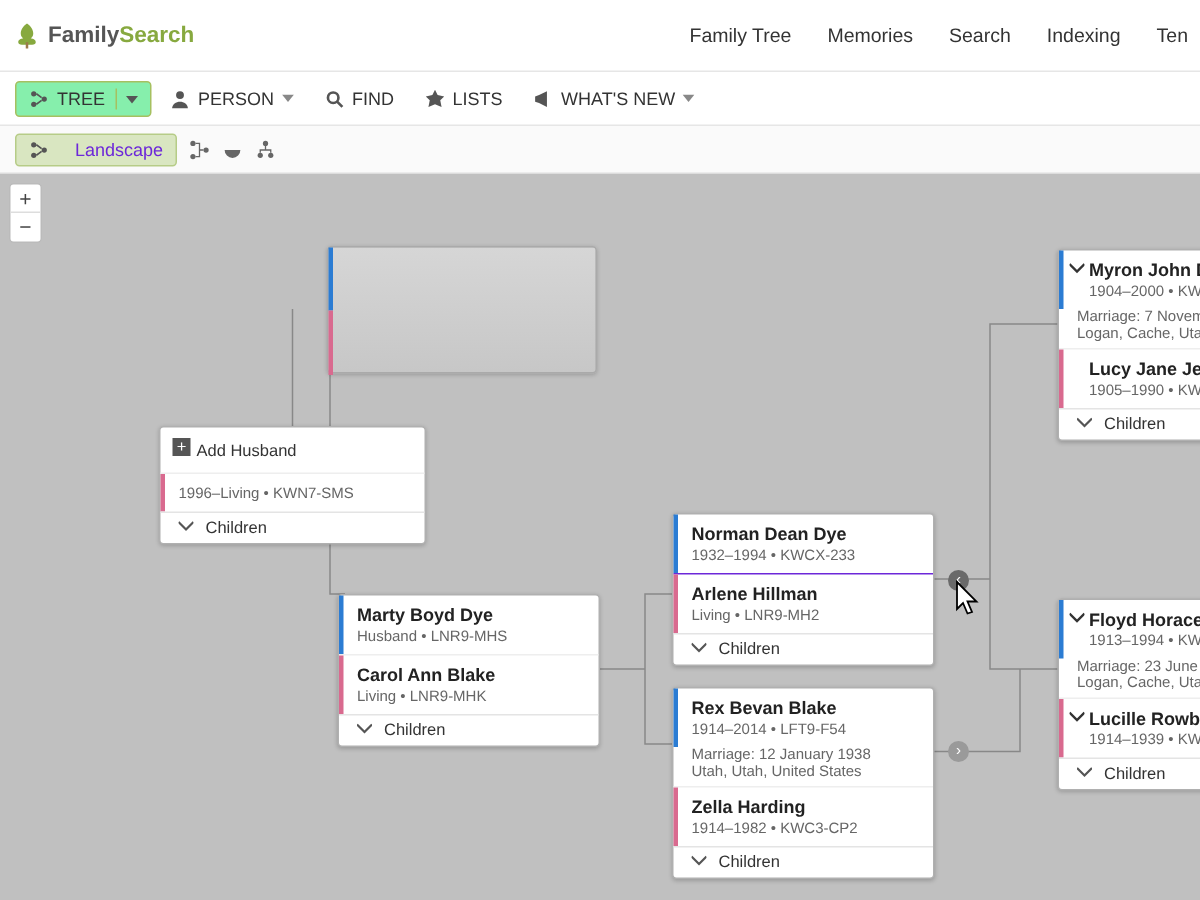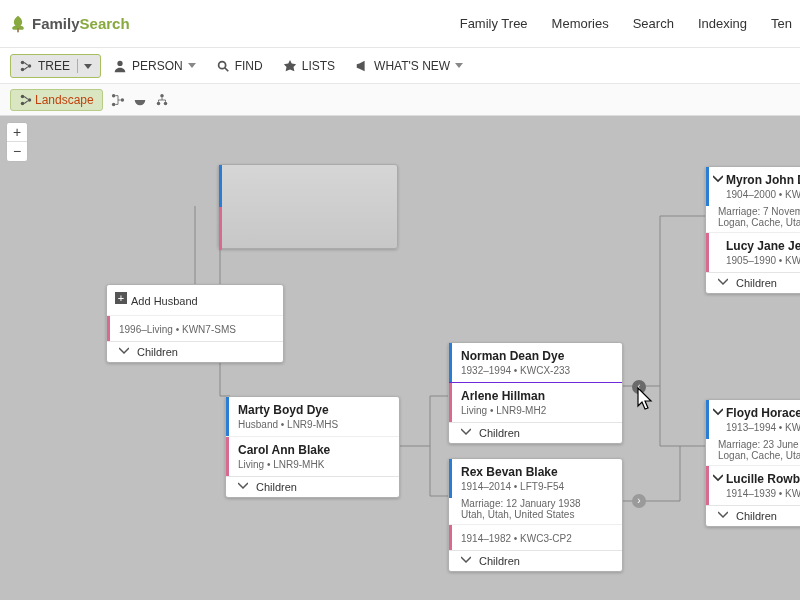--- a/index.html
+++ b/index.html
@@ -8,26 +8,26 @@
   .header { height: 48px; display: flex; align-items: center; padding: 0 8px; border-bottom: 1px solid #e6e6e6; }
   .logo { display: flex; align-items: center; gap: 4px; }
   .logo-icon { width: 20px; height: 20px; }
   .logo-text { font-size: 15px; font-weight: bold; color: #555; }
   .logo-text .green { color: #87a93f; }
   .header-nav { margin-left: auto; display: flex; gap: 24px; font-size: 13px; color: #333; align-items: center; }
   .header-nav span { cursor: pointer; }
 
   .toolbar1 { height: 36px; display: flex; align-items: center; gap: 4px; padding: 0 10px; border-bottom: 1px solid #e6e6e6; }
   .tool-btn { display: flex; align-items: center; gap: 5px; padding: 4px 8px; font-size: 12px; color: #333; cursor: pointer; border-radius: 3px; }
-  .tool-btn.primary { background: #e5e5e5; border: 1px solid #a6c060; }
+  .tool-btn.primary { background: #86efac; border: 1px solid #a6c060; }
   .tool-btn .caret-box { border-left: 1px solid #a6c060; padding-left: 6px; margin-left: 2px; }
   .icon { width: 14px; height: 14px; display: inline-block; }
 
   .toolbar2 { height: 32px; display: flex; align-items: center; gap: 8px; padding: 0 10px; border-bottom: 1px solid #ddd; background: #fafafa; }
-  .chip { display: flex; align-items: center; gap: 2px; padding: 3px 8px; font-size: 12px; color: #c2410c; background: #d9e6c1; border: 1px solid #b6cc87; border-radius: 3px; cursor: pointer; }
+  .chip { display: flex; align-items: center; gap: 17px; padding: 3px 8px; font-size: 12px; color: #6d28d9; background: #d9e6c1; border: 1px solid #b6cc87; border-radius: 3px; cursor: pointer; }
   .tb-icon { width: 14px; height: 14px; cursor: pointer; color: #666; }
 
   .canvas { position: relative; width: 800px; height: 484px; background: #c0c0c0; }
 
   .zoom { position: absolute; left: 6px; top: 6px; width: 22px; background: #fff; border: 1px solid #bbb; border-radius: 3px; overflow: hidden; }
   .zoom div { height: 19px; line-height: 18px; text-align: center; font-size: 14px; color: #444; cursor: pointer; }
   .zoom div:first-child { border-bottom: 1px solid #ddd; }
 
   .card { position: absolute; background: #fff; border: 1px solid #b0b0b0; border-radius: 3px; box-shadow: 0 1px 3px rgba(0,0,0,.2); }
   .card .strip-m { position: absolute; left: 0; top: 0; width: 3px; background: #2b7cd3; }
@@ -222,20 +222,21 @@
       <div class="strip-m" style="top:0;bottom:0;"></div>
       <div class="p-name">Rex Bevan Blake</div>
       <div class="p-meta">1914–2014 • LFT9-F54</div>
     </div>
     <div class="marriage">
       <div>Marriage: 12 January 1938</div>
       <div>Utah, Utah, United States</div>
     </div>
     <div class="p-block" style="border-top:1px solid #eee;">
       <div class="strip-f" style="top:0;bottom:0;"></div>
+      <div class="p-name">Zella Harding</div>
       <div class="p-meta">1914–1982 • KWC3-CP2</div>
     </div>
     <div class="children">
       <svg class="chev" width="10" height="8">
           <path d="M0 1l5 5 5-5" stroke="#555" fill="none" stroke-width="1.5"></path>
         </svg>
       <span>Children</span>
     </div>
   </div>
 

